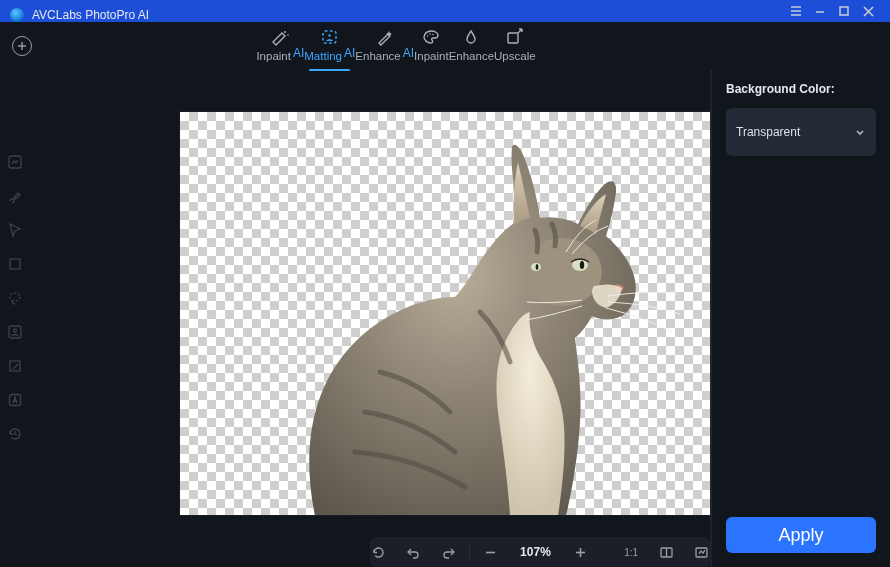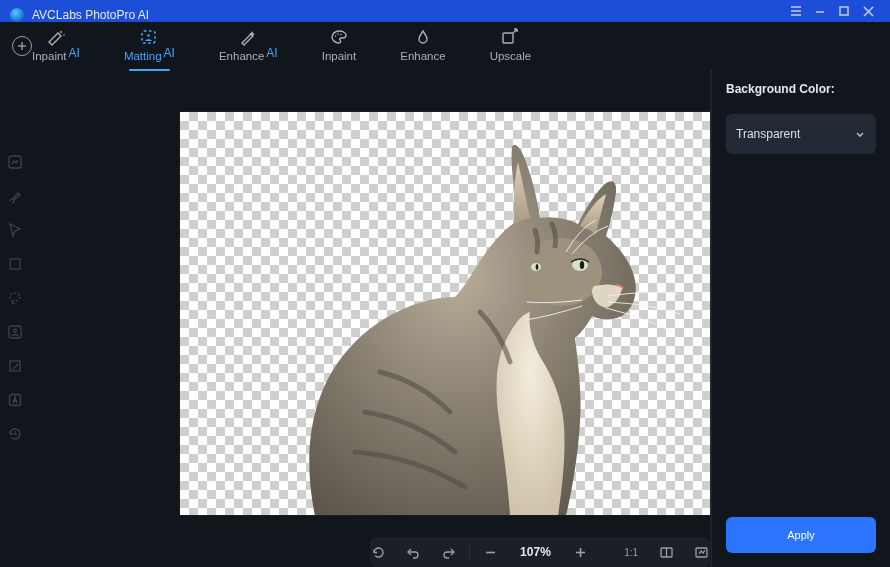--- a/index.html
+++ b/index.html
@@ -39,21 +39,21 @@
   }
   .topbar .addbtn {
     width: 20px; height: 20px;
     border: 1.3px solid #9aa0a8; border-radius: 50%;
     display: flex; align-items: center; justify-content: center;
     color: #9aa0a8; cursor: pointer; flex-shrink: 0;
     margin-left: 4px;
   }
   .topbar .tools {
     flex: 1;
-    display: flex; gap: 44px;
+    display: flex; justify-content: center; 
     padding-right: 130px;
   }
   .tool {
     display: flex; flex-direction: column; align-items: center;
     gap: 4px; cursor: pointer; position: relative;
     color: #a9b0ba;
   }
   .tool.active { color: #3fa6ff; }
   .tool .icon { height: 18px; display: flex; align-items: center; justify-content: center; }
   .tool .label { font-size: 11.5px; display: flex; align-items: flex-start; gap: 2px; }
@@ -104,35 +104,34 @@
     gap: 18px; color: #9aa0a8;
   }
   .zoombar .zb { width: 18px; height: 18px; display: flex; align-items: center; justify-content: center; cursor: pointer; }
   .zoombar .zoomval { color: #e4e8ee; font-size: 12px; font-weight: 600; min-width: 36px; text-align: center; }
   .zoombar .sep { width: 1px; height: 14px; background: #2b3038; margin: 0 -6px; }
   
   .rightpanel {
     width: 180px; border-left: 2px solid #1d232c;
     display: flex; flex-direction: column;
     padding: 12px 14px 14px 14px;
-    gap: 6px;
   }
   .rightpanel .heading { color: #e4e8ee; font-size: 12px; font-weight: 600; margin-bottom: 12px; }
   .select {
     background: #222a35; border-radius: 6px;
-    height: 40px; display: flex; align-items: center;
+    height: 48px; display: flex; align-items: center;
     padding: 0 10px; cursor: pointer; color: #dbe0e7;
     justify-content: space-between;
   }
   .select svg { stroke: #aeb4bc; }
   .rightpanel .grow { flex: 1; }
   .apply {
     height: 36px; background: #2b74ff; color: #fff;
     border-radius: 6px; display: flex; align-items: center; justify-content: center;
-    font-size: 11px; font-weight: 500; cursor: pointer;
+    font-size: 18px; font-weight: 500; cursor: pointer;
   }
 </style>
 </head>
 <body>
 
 <div class="titlebar">
   <div class="logo"></div>
   <div class="title">AVCLabs PhotoPro AI</div>
   <div class="spacer"></div>
   <div class="winbtn">

